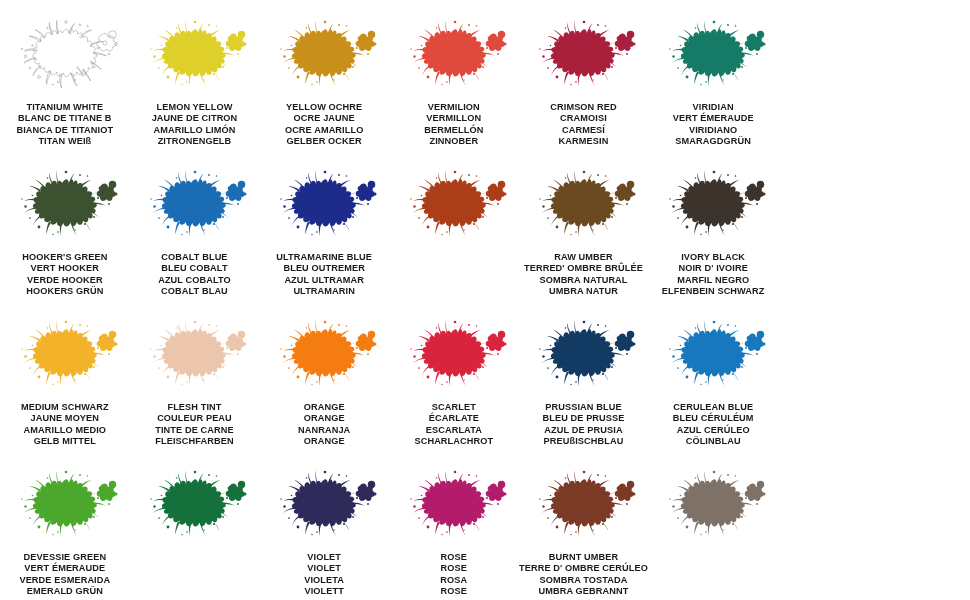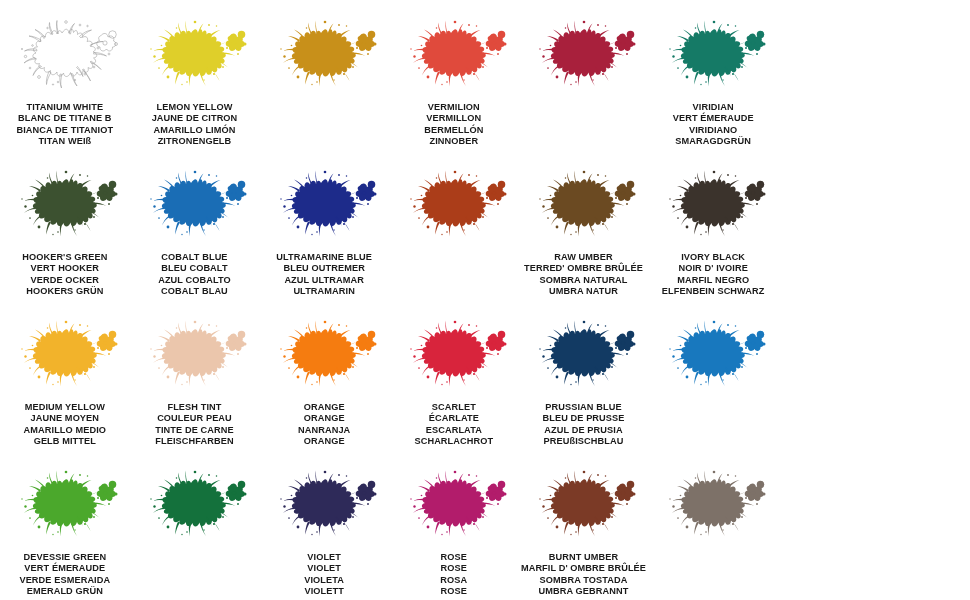--- a/index.html
+++ b/index.html
@@ -201,20 +201,26 @@
             <circle cx="130" cy="124" r="1.4"></circle>
             <circle cx="150" cy="112" r="2.1"></circle>
             <circle cx="75" cy="20" r="1.5"></circle>
             <circle cx="140" cy="14" r="1.8"></circle>
             <circle cx="24" cy="62" r="1.3"></circle>
             <circle cx="198" cy="72" r="1.9"></circle>
             <circle cx="86" cy="133" r="1.3"></circle>
           </g>
         </svg>
       </div>
+      <div class="name-block">
+        <span class="name-line">YELLOW OCHRE</span>
+        <span class="name-line">OCRE JAUNE</span>
+        <span class="name-line">OCRE AMARILLO</span>
+        <span class="name-line">GELBER OCKER</span>
+      </div>
     </div>
     <div class="swatch-cell">
       <div class="splat-wrap">
         <svg viewBox="0 0 220 156" class="splat-svg">
           <g fill="#E04A3C" stroke="none">
             <path d="M104,30 C112,18 116,22 118,30 C121,20 126,20 127,29 C131,22 136,25 135,33 C141,27 147,31 145,39 C152,34 158,40 154,47 C163,44 168,51 161,57 C171,56 174,64 166,68 C176,70 176,79 167,80 C175,85 171,93 163,90 C169,98 163,104 156,99 C159,108 151,112 146,105 C146,115 137,117 134,108 C131,119 122,118 121,109 C117,120 108,119 107,110 C102,120 93,117 94,108 C88,117 79,114 81,105 C74,112 66,107 69,99 C62,104 55,99 59,91 C51,94 46,87 53,82 C44,81 43,72 52,70 C44,66 46,57 55,58 C49,51 54,44 62,47 C58,39 64,33 71,38 C70,29 78,25 82,33 C84,23 93,23 94,32 C96,24 101,23 104,30 Z"></path>
             <path d="M84,33 C80,24 77,16 79,9 C79,18 83,25 86,32 Z"></path>
             <path d="M118,31 C120,22 124,15 129,11 C124,17 122,25 121,32 Z"></path>
             <path d="M139,37 C147,29 155,25 163,24 C154,28 147,33 142,40 Z"></path>
             <path d="M62,44 C53,39 45,36 38,36 C46,38 54,42 60,48 Z"></path>
@@ -299,20 +305,26 @@
             <circle cx="130" cy="124" r="1.4"></circle>
             <circle cx="150" cy="112" r="2.1"></circle>
             <circle cx="75" cy="20" r="1.5"></circle>
             <circle cx="140" cy="14" r="1.8"></circle>
             <circle cx="24" cy="62" r="1.3"></circle>
             <circle cx="198" cy="72" r="1.9"></circle>
             <circle cx="86" cy="133" r="1.3"></circle>
           </g>
         </svg>
       </div>
+      <div class="name-block">
+        <span class="name-line">CRIMSON RED</span>
+        <span class="name-line">CRAMOISI</span>
+        <span class="name-line">CARMESÍ</span>
+        <span class="name-line">KARMESIN</span>
+      </div>
     </div>
     <div class="swatch-cell">
       <div class="splat-wrap">
         <svg viewBox="0 0 220 156" class="splat-svg">
           <g fill="#157A66" stroke="none">
             <path d="M104,30 C112,18 116,22 118,30 C121,20 126,20 127,29 C131,22 136,25 135,33 C141,27 147,31 145,39 C152,34 158,40 154,47 C163,44 168,51 161,57 C171,56 174,64 166,68 C176,70 176,79 167,80 C175,85 171,93 163,90 C169,98 163,104 156,99 C159,108 151,112 146,105 C146,115 137,117 134,108 C131,119 122,118 121,109 C117,120 108,119 107,110 C102,120 93,117 94,108 C88,117 79,114 81,105 C74,112 66,107 69,99 C62,104 55,99 59,91 C51,94 46,87 53,82 C44,81 43,72 52,70 C44,66 46,57 55,58 C49,51 54,44 62,47 C58,39 64,33 71,38 C70,29 78,25 82,33 C84,23 93,23 94,32 C96,24 101,23 104,30 Z"></path>
             <path d="M84,33 C80,24 77,16 79,9 C79,18 83,25 86,32 Z"></path>
             <path d="M118,31 C120,22 124,15 129,11 C124,17 122,25 121,32 Z"></path>
             <path d="M139,37 C147,29 155,25 163,24 C154,28 147,33 142,40 Z"></path>
             <path d="M62,44 C53,39 45,36 38,36 C46,38 54,42 60,48 Z"></path>
@@ -400,21 +412,21 @@
             <circle cx="140" cy="14" r="1.8"></circle>
             <circle cx="24" cy="62" r="1.3"></circle>
             <circle cx="198" cy="72" r="1.9"></circle>
             <circle cx="86" cy="133" r="1.3"></circle>
           </g>
         </svg>
       </div>
       <div class="name-block">
         <span class="name-line">HOOKER'S GREEN</span>
         <span class="name-line">VERT HOOKER</span>
-        <span class="name-line">VERDE OCKER</span>
+        <span class="name-line">VERDE HOOKER</span>
         <span class="name-line">HOOKERS GRÜN</span>
       </div>
     </div>
     <div class="swatch-cell">
       <div class="splat-wrap">
         <svg viewBox="0 0 220 156" class="splat-svg">
           <g fill="#1A6DB5" stroke="none">
             <path d="M104,30 C112,18 116,22 118,30 C121,20 126,20 127,29 C131,22 136,25 135,33 C141,27 147,31 145,39 C152,34 158,40 154,47 C163,44 168,51 161,57 C171,56 174,64 166,68 C176,70 176,79 167,80 C175,85 171,93 163,90 C169,98 163,104 156,99 C159,108 151,112 146,105 C146,115 137,117 134,108 C131,119 122,118 121,109 C117,120 108,119 107,110 C102,120 93,117 94,108 C88,117 79,114 81,105 C74,112 66,107 69,99 C62,104 55,99 59,91 C51,94 46,87 53,82 C44,81 43,72 52,70 C44,66 46,57 55,58 C49,51 54,44 62,47 C58,39 64,33 71,38 C70,29 78,25 82,33 C84,23 93,23 94,32 C96,24 101,23 104,30 Z"></path>
             <path d="M84,33 C80,24 77,16 79,9 C79,18 83,25 86,32 Z"></path>
             <path d="M118,31 C120,22 124,15 129,11 C124,17 122,25 121,32 Z"></path>
@@ -704,21 +716,21 @@
             <circle cx="150" cy="112" r="2.1"></circle>
             <circle cx="75" cy="20" r="1.5"></circle>
             <circle cx="140" cy="14" r="1.8"></circle>
             <circle cx="24" cy="62" r="1.3"></circle>
             <circle cx="198" cy="72" r="1.9"></circle>
             <circle cx="86" cy="133" r="1.3"></circle>
           </g>
         </svg>
       </div>
       <div class="name-block">
-        <span class="name-line">MEDIUM YELLOW</span>
+        <span class="name-line">MEDIUM SCHWARZ</span>
         <span class="name-line">JAUNE MOYEN</span>
         <span class="name-line">AMARILLO MEDIO</span>
         <span class="name-line">GELB MITTEL</span>
       </div>
     </div>
     <div class="swatch-cell">
       <div class="splat-wrap">
         <svg viewBox="0 0 220 156" class="splat-svg">
           <g fill="#EBC6AC" stroke="none">
             <path d="M104,30 C112,18 116,22 118,30 C121,20 126,20 127,29 C131,22 136,25 135,33 C141,27 147,31 145,39 C152,34 158,40 154,47 C163,44 168,51 161,57 C171,56 174,64 166,68 C176,70 176,79 167,80 C175,85 171,93 163,90 C169,98 163,104 156,99 C159,108 151,112 146,105 C146,115 137,117 134,108 C131,119 122,118 121,109 C117,120 108,119 107,110 C102,120 93,117 94,108 C88,117 79,114 81,105 C74,112 66,107 69,99 C62,104 55,99 59,91 C51,94 46,87 53,82 C44,81 43,72 52,70 C44,66 46,57 55,58 C49,51 54,44 62,47 C58,39 64,33 71,38 C70,29 78,25 82,33 C84,23 93,23 94,32 C96,24 101,23 104,30 Z"></path>
@@ -963,20 +975,26 @@
             <circle cx="130" cy="124" r="1.4"></circle>
             <circle cx="150" cy="112" r="2.1"></circle>
             <circle cx="75" cy="20" r="1.5"></circle>
             <circle cx="140" cy="14" r="1.8"></circle>
             <circle cx="24" cy="62" r="1.3"></circle>
             <circle cx="198" cy="72" r="1.9"></circle>
             <circle cx="86" cy="133" r="1.3"></circle>
           </g>
         </svg>
       </div>
+      <div class="name-block">
+        <span class="name-line">CERULEAN BLUE</span>
+        <span class="name-line">BLEU CÉRULÉUM</span>
+        <span class="name-line">AZUL CERÚLEO</span>
+        <span class="name-line">CÖLINBLAU</span>
+      </div>
     </div>
     <div class="swatch-cell">
       <div class="splat-wrap">
         <svg viewBox="0 0 220 156" class="splat-svg">
           <g fill="#4BA82C" stroke="none">
             <path d="M104,30 C112,18 116,22 118,30 C121,20 126,20 127,29 C131,22 136,25 135,33 C141,27 147,31 145,39 C152,34 158,40 154,47 C163,44 168,51 161,57 C171,56 174,64 166,68 C176,70 176,79 167,80 C175,85 171,93 163,90 C169,98 163,104 156,99 C159,108 151,112 146,105 C146,115 137,117 134,108 C131,119 122,118 121,109 C117,120 108,119 107,110 C102,120 93,117 94,108 C88,117 79,114 81,105 C74,112 66,107 69,99 C62,104 55,99 59,91 C51,94 46,87 53,82 C44,81 43,72 52,70 C44,66 46,57 55,58 C49,51 54,44 62,47 C58,39 64,33 71,38 C70,29 78,25 82,33 C84,23 93,23 94,32 C96,24 101,23 104,30 Z"></path>
             <path d="M84,33 C80,24 77,16 79,9 C79,18 83,25 86,32 Z"></path>
             <path d="M118,31 C120,22 124,15 129,11 C124,17 122,25 121,32 Z"></path>
             <path d="M139,37 C147,29 155,25 163,24 C154,28 147,33 142,40 Z"></path>
             <path d="M62,44 C53,39 45,36 38,36 C46,38 54,42 60,48 Z"></path>
@@ -1213,21 +1231,21 @@
             <circle cx="75" cy="20" r="1.5"></circle>
             <circle cx="140" cy="14" r="1.8"></circle>
             <circle cx="24" cy="62" r="1.3"></circle>
             <circle cx="198" cy="72" r="1.9"></circle>
             <circle cx="86" cy="133" r="1.3"></circle>
           </g>
         </svg>
       </div>
       <div class="name-block">
         <span class="name-line">BURNT UMBER</span>
-        <span class="name-line">MARFIL D' OMBRE BRÛLÉE</span>
+        <span class="name-line">TERRE D' OMBRE CERÚLEO</span>
         <span class="name-line">SOMBRA TOSTADA</span>
         <span class="name-line">UMBRA GEBRANNT</span>
       </div>
     </div>
     <div class="swatch-cell">
       <div class="splat-wrap">
         <svg viewBox="0 0 220 156" class="splat-svg">
           <g fill="#7D7168" stroke="none">
             <path d="M104,30 C112,18 116,22 118,30 C121,20 126,20 127,29 C131,22 136,25 135,33 C141,27 147,31 145,39 C152,34 158,40 154,47 C163,44 168,51 161,57 C171,56 174,64 166,68 C176,70 176,79 167,80 C175,85 171,93 163,90 C169,98 163,104 156,99 C159,108 151,112 146,105 C146,115 137,117 134,108 C131,119 122,118 121,109 C117,120 108,119 107,110 C102,120 93,117 94,108 C88,117 79,114 81,105 C74,112 66,107 69,99 C62,104 55,99 59,91 C51,94 46,87 53,82 C44,81 43,72 52,70 C44,66 46,57 55,58 C49,51 54,44 62,47 C58,39 64,33 71,38 C70,29 78,25 82,33 C84,23 93,23 94,32 C96,24 101,23 104,30 Z"></path>
             <path d="M84,33 C80,24 77,16 79,9 C79,18 83,25 86,32 Z"></path>

